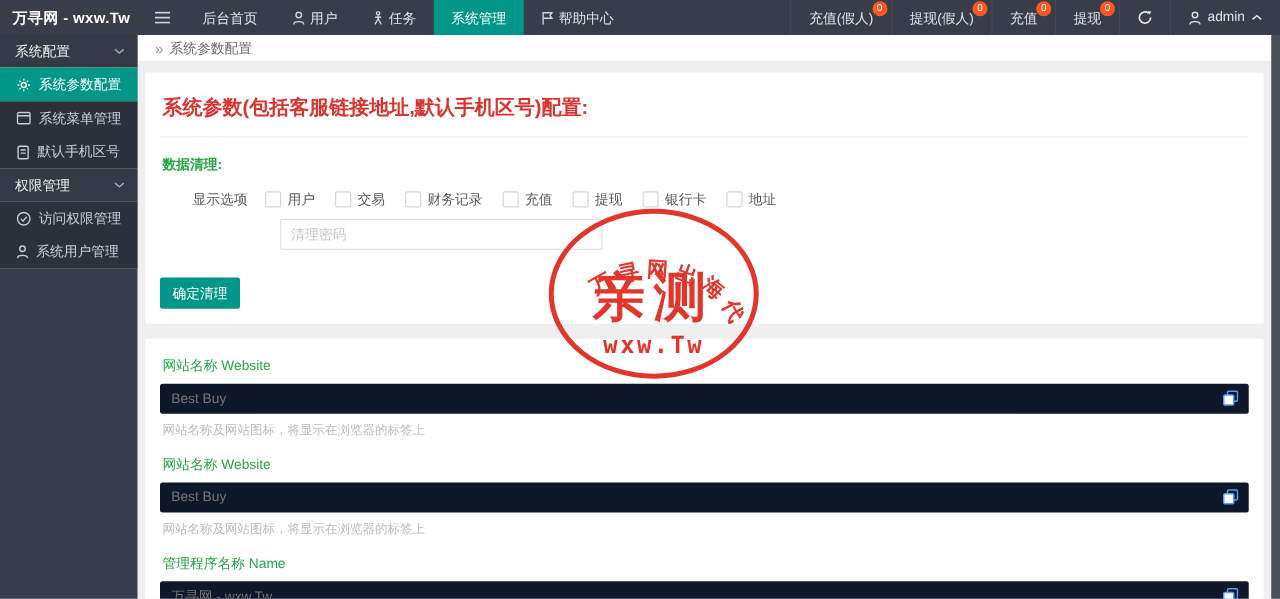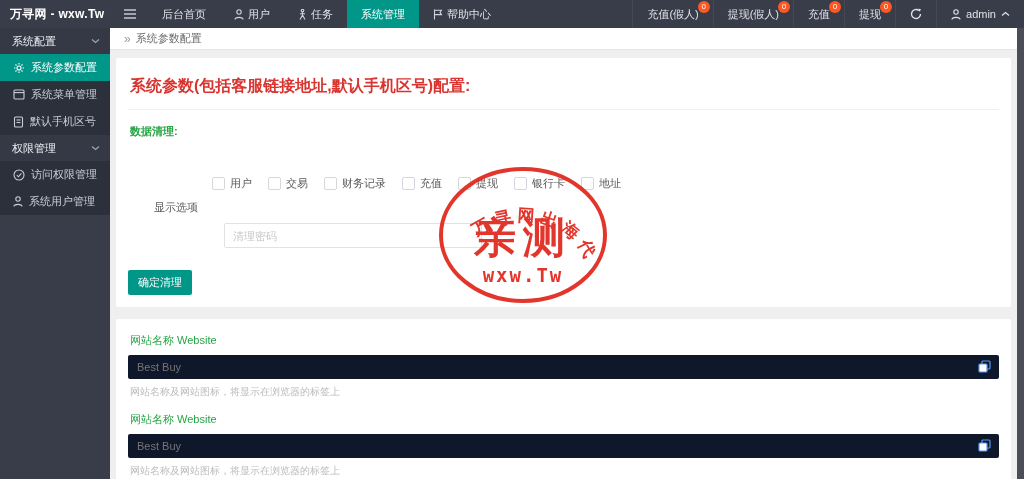--- a/index.html
+++ b/index.html
@@ -46,21 +46,21 @@
 
   .notice-row { display:flex; align-items:center; gap:8px; padding:6px 0 12px 2px;
     border-bottom:1px solid #f0f0f0; }
   .notice-text { color:#d9342f; font-size:16px; font-weight:bold; }
   .btn-teal { background:#009688; color:#fff; border:none; font-size:11px;
     padding:5px 10px; border-radius:2px; cursor:pointer;
     font-family:"Liberation Sans","DejaVu Sans",sans-serif; }
 
   .section-title { color:#26a545; font-size:11px; font-weight:bold; margin:14px 0 0 2px; }
   .options-row { display:flex; align-items:center; margin:13px 0 0 26px; font-size:11px; color:#595959; }
-  .options-label { margin-right:14px; color:#595959;margin-top:48px; }
+  .options-label { margin-right:14px; color:#595959; }
   .cb { display:flex; align-items:center; margin-right:16px; cursor:pointer; gap:5px; }
   .cb-box { width:13px; height:13px; border:1px solid #d4d7de; background:#fff; border-radius:2px; }
   .pwd-input { display:block; margin:8px 0 0 96px; width:258px; height:25px;
     border:1px solid #e2e2e2; border-radius:2px; padding:0 8px; font-size:11px; color:#555;
     font-family:"Liberation Sans","DejaVu Sans",sans-serif; }
   .pwd-input::placeholder { color:#c8c8c8; }
   .submit-row { margin-top:22px; }
 
   .field { margin-bottom:13px; }
   .field-label { color:#26a545; font-size:11px; font-weight:normal; margin:2px 0 7px 2px; }

